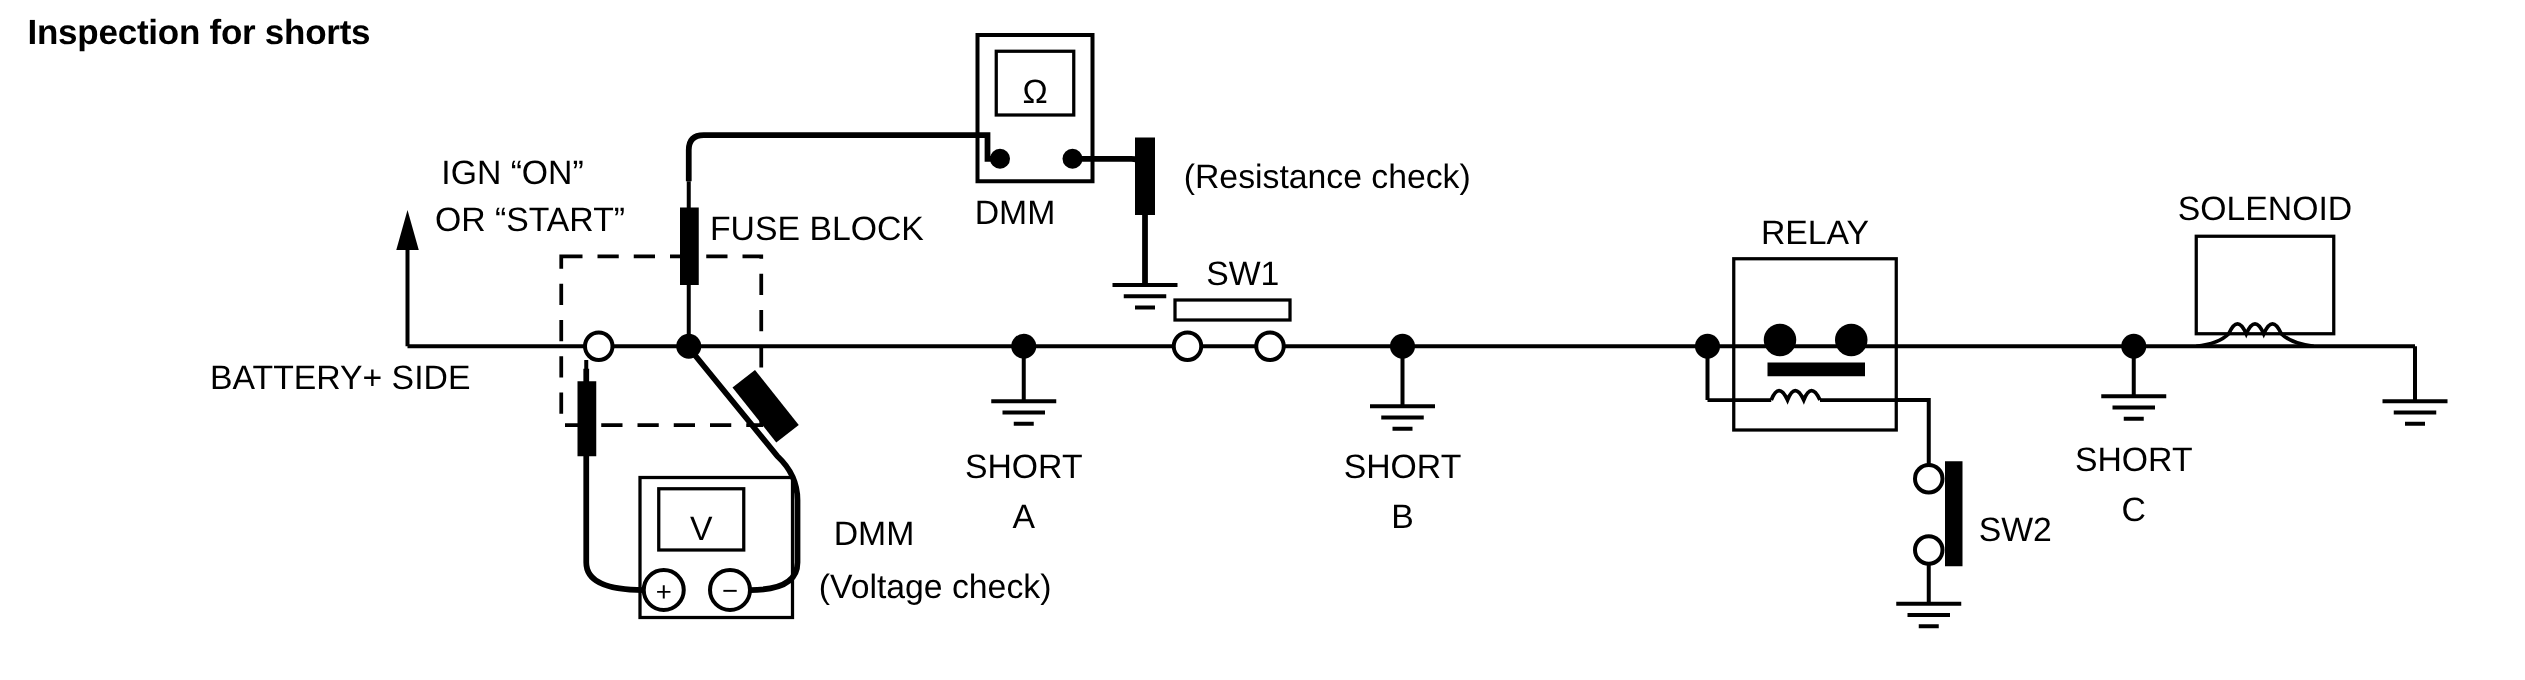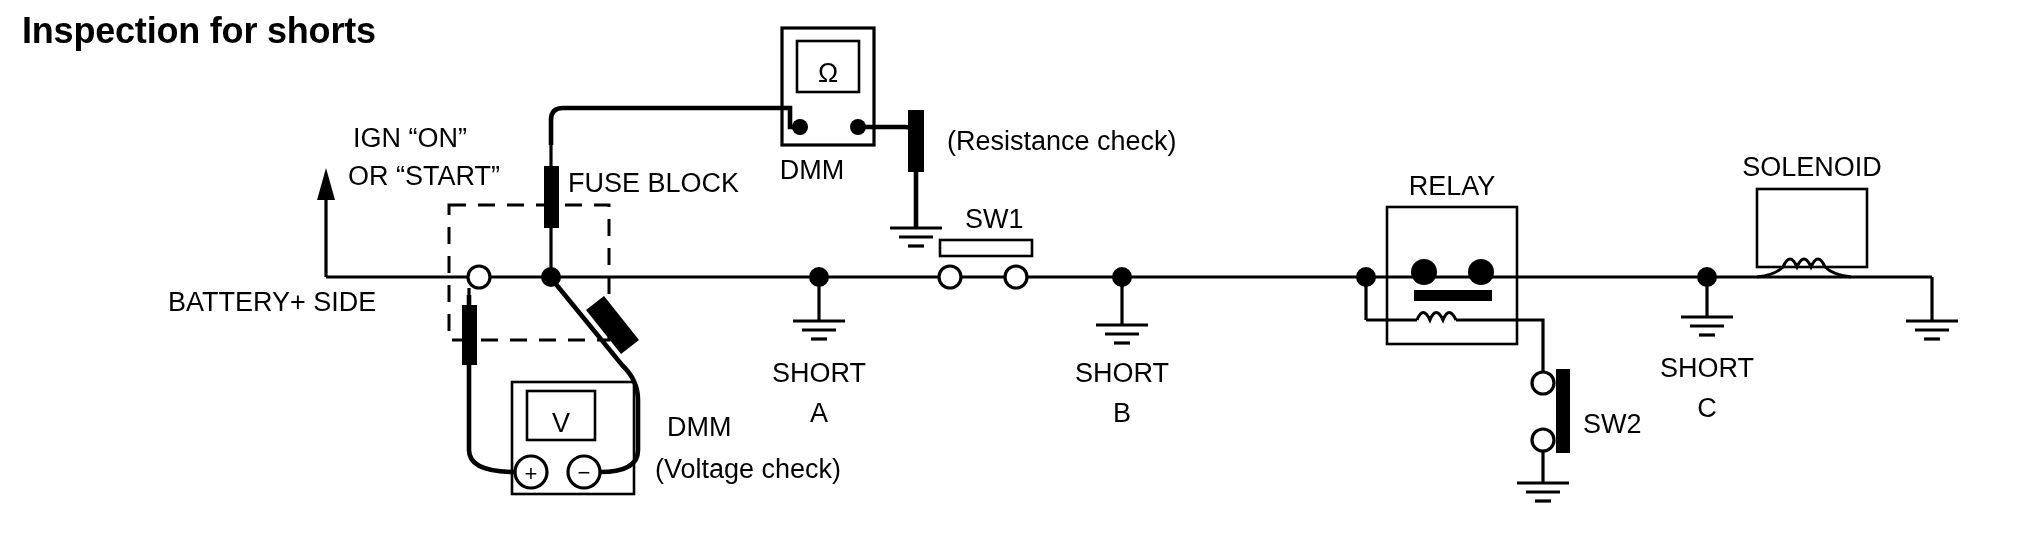--- a/index.html
+++ b/index.html
@@ -17,21 +17,21 @@
   #root {
     position: relative;
     width: 2020px;
     height: 544px;
     background: #ffffff;
   }
   .title {
     position: absolute;
     left: 22px;
     top: 10px;
-    font-size: 36px;
+    font-size: 28px;
     font-weight: bold;
     color: #000000;
     letter-spacing: -0.2px;
     white-space: nowrap;
   }
   svg.diagram {
     position: absolute;
     left: 0;
     top: 0;
     width: 2020px;

